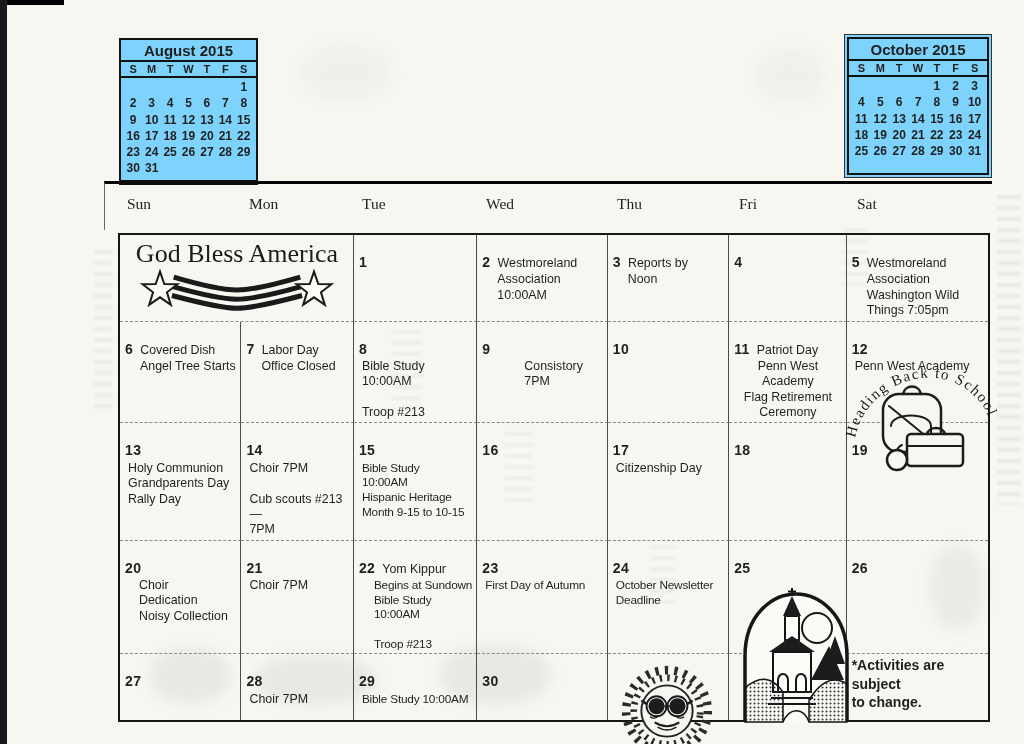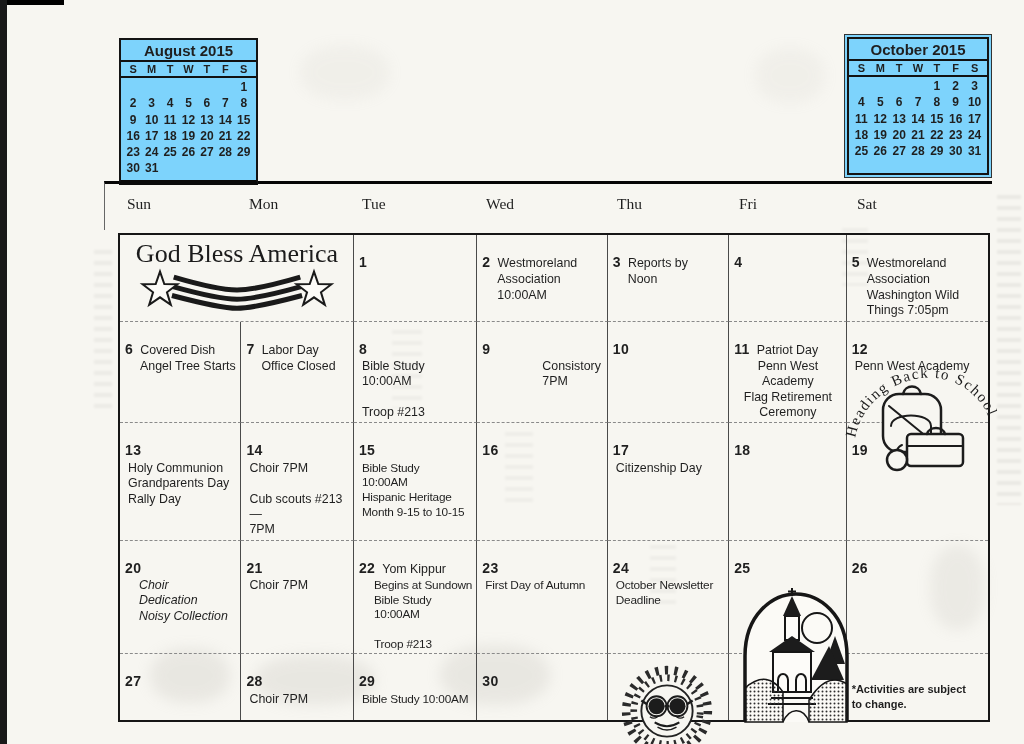--- a/index.html
+++ b/index.html
@@ -47,30 +47,30 @@
     z-index:2;
   }
   .cell{border-right:1px solid #4a4a4a;border-bottom:1px dashed #8a8a8a;position:relative;
         padding:19px 4px 2px 5px;font-size:12.4px;line-height:1.24;box-sizing:border-box;}
   .c7{border-right:none;}
   .r5{border-bottom:none;}
   .dn{font-weight:bold;font-size:14px;letter-spacing:.4px;}
   .hd{margin-left:7px;}
   .ln{white-space:pre-line;margin-left:3px;margin-top:1px;}
   .has-head .ln{margin-left:15px;}
-  .ind40 .ln{margin-left:60px;}
-  .i14 .ln{margin-left:14px;font-style:italic;}
+  .ind40 .ln{margin-left:42px;}
+  .i14 .ln{margin-left:14px;}
   .ctr .ln{text-align:center;margin-left:0;}
   .tight .ln{font-size:11.8px;letter-spacing:-.2px;}
 
   .banner-cell{grid-column:1 / span 2;display:flex;flex-direction:column;align-items:center;padding-top:3px;}
   .gba-text{font-family:"Liberation Serif",serif;font-size:26px;color:#1b1b1b;}
   .flag-svg{width:208px;height:44px;margin-top:-2px;}
 
-  .footnote{position:absolute;left:5px;bottom:9px;font-weight:bold;font-size:11px;line-height:1.3;white-space:pre-line;}
+  .footnote{position:absolute;left:5px;bottom:9px;font-weight:bold;font-size:14px;line-height:1.3;white-space:pre-line;}
 
   
   .backpack-art{position:absolute;left:845px;top:352px;width:150px;height:128px;z-index:6;}
   .sun-wrap{position:absolute;left:2px;top:6px;width:114px;height:102px;z-index:5;}
   .church-art{position:absolute;left:737px;top:586px;width:118px;height:138px;z-index:6;}
   svg{overflow:visible;}
 </style>
 </head>
 <body>
 

